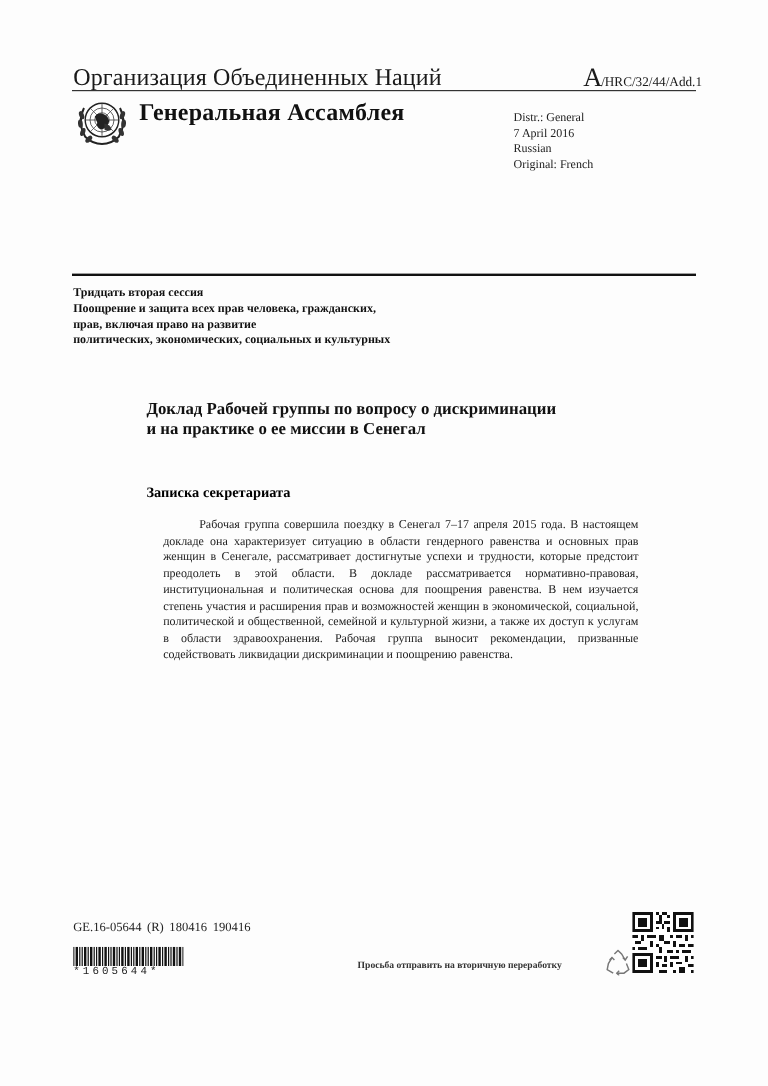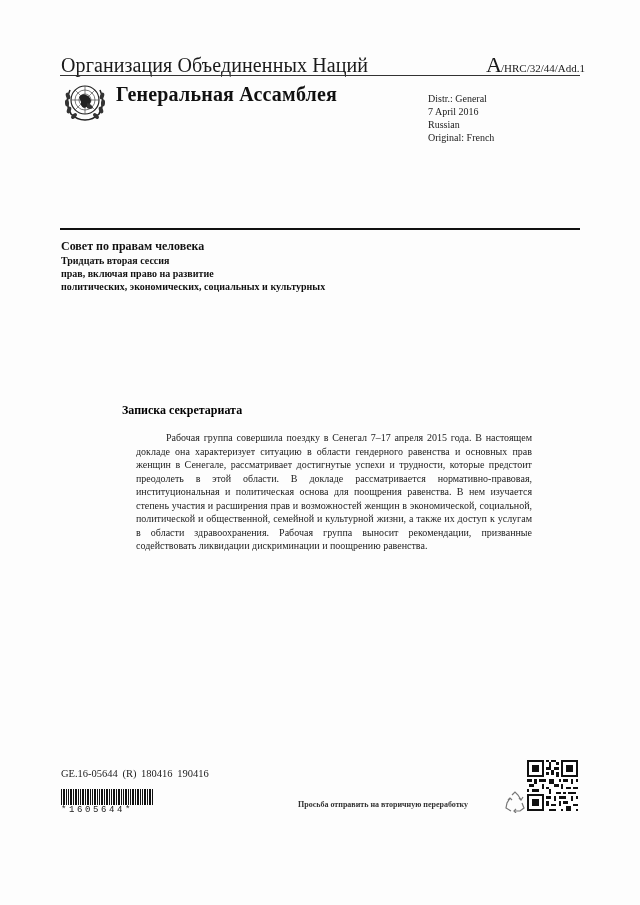--- a/index.html
+++ b/index.html
@@ -188,27 +188,29 @@
 <div class="abs distr">
   <div>Distr.: General</div>
   <div>7 April 2016</div>
   <div>Russian</div>
   <div>Original: French</div>
 </div>
 
 <div class="abs rule-thick"></div>
 
 <div class="abs session">
-  <div class="council">Совет по правам человека</div>
   <div class="b">Тридцать вторая сессия</div>
+  <div class="b">Поощрение и защита всех прав человека, гражданских,</div>
   <div class="b">прав, включая право на развитие</div>
   <div class="b">политических, экономических, социальных и культурных</div>
 </div>
 
 <div class="abs title">
+  <div>Доклад Рабочей группы по вопросу о дискриминации</div>
+  <div>и на практике о ее миссии в Сенегал</div>
 </div>
 
 <div class="abs note">Записка секретариата</div>
 
 <div class="abs body-text">Рабочая группа совершила поездку в Сенегал 7–17 апреля 2015 года. В настоящем докладе она характеризует ситуацию в области гендерного равенства и основных прав женщин в Сенегале, рассматривает достигнутые успехи и трудности, которые предстоит преодолеть в этой области. В докладе рассматривается нормативно-правовая, институциональная и политическая основа для поощрения равенства. В нем изучается степень участия и расширения прав и возможностей женщин в экономической, социальной, политической и общественной, семейной и культурной жизни, а также их доступ к услугам в области здравоохранения. Рабочая группа выносит рекомендации, призванные содействовать ликвидации дискриминации и поощрению равенства.</div>
 
 <div class="abs job-number">GE.16-05644 (R) 180416 190416</div>
 
 <div class="abs barcode">
   <svg width="92" height="16" viewBox="0 0 92 16">

